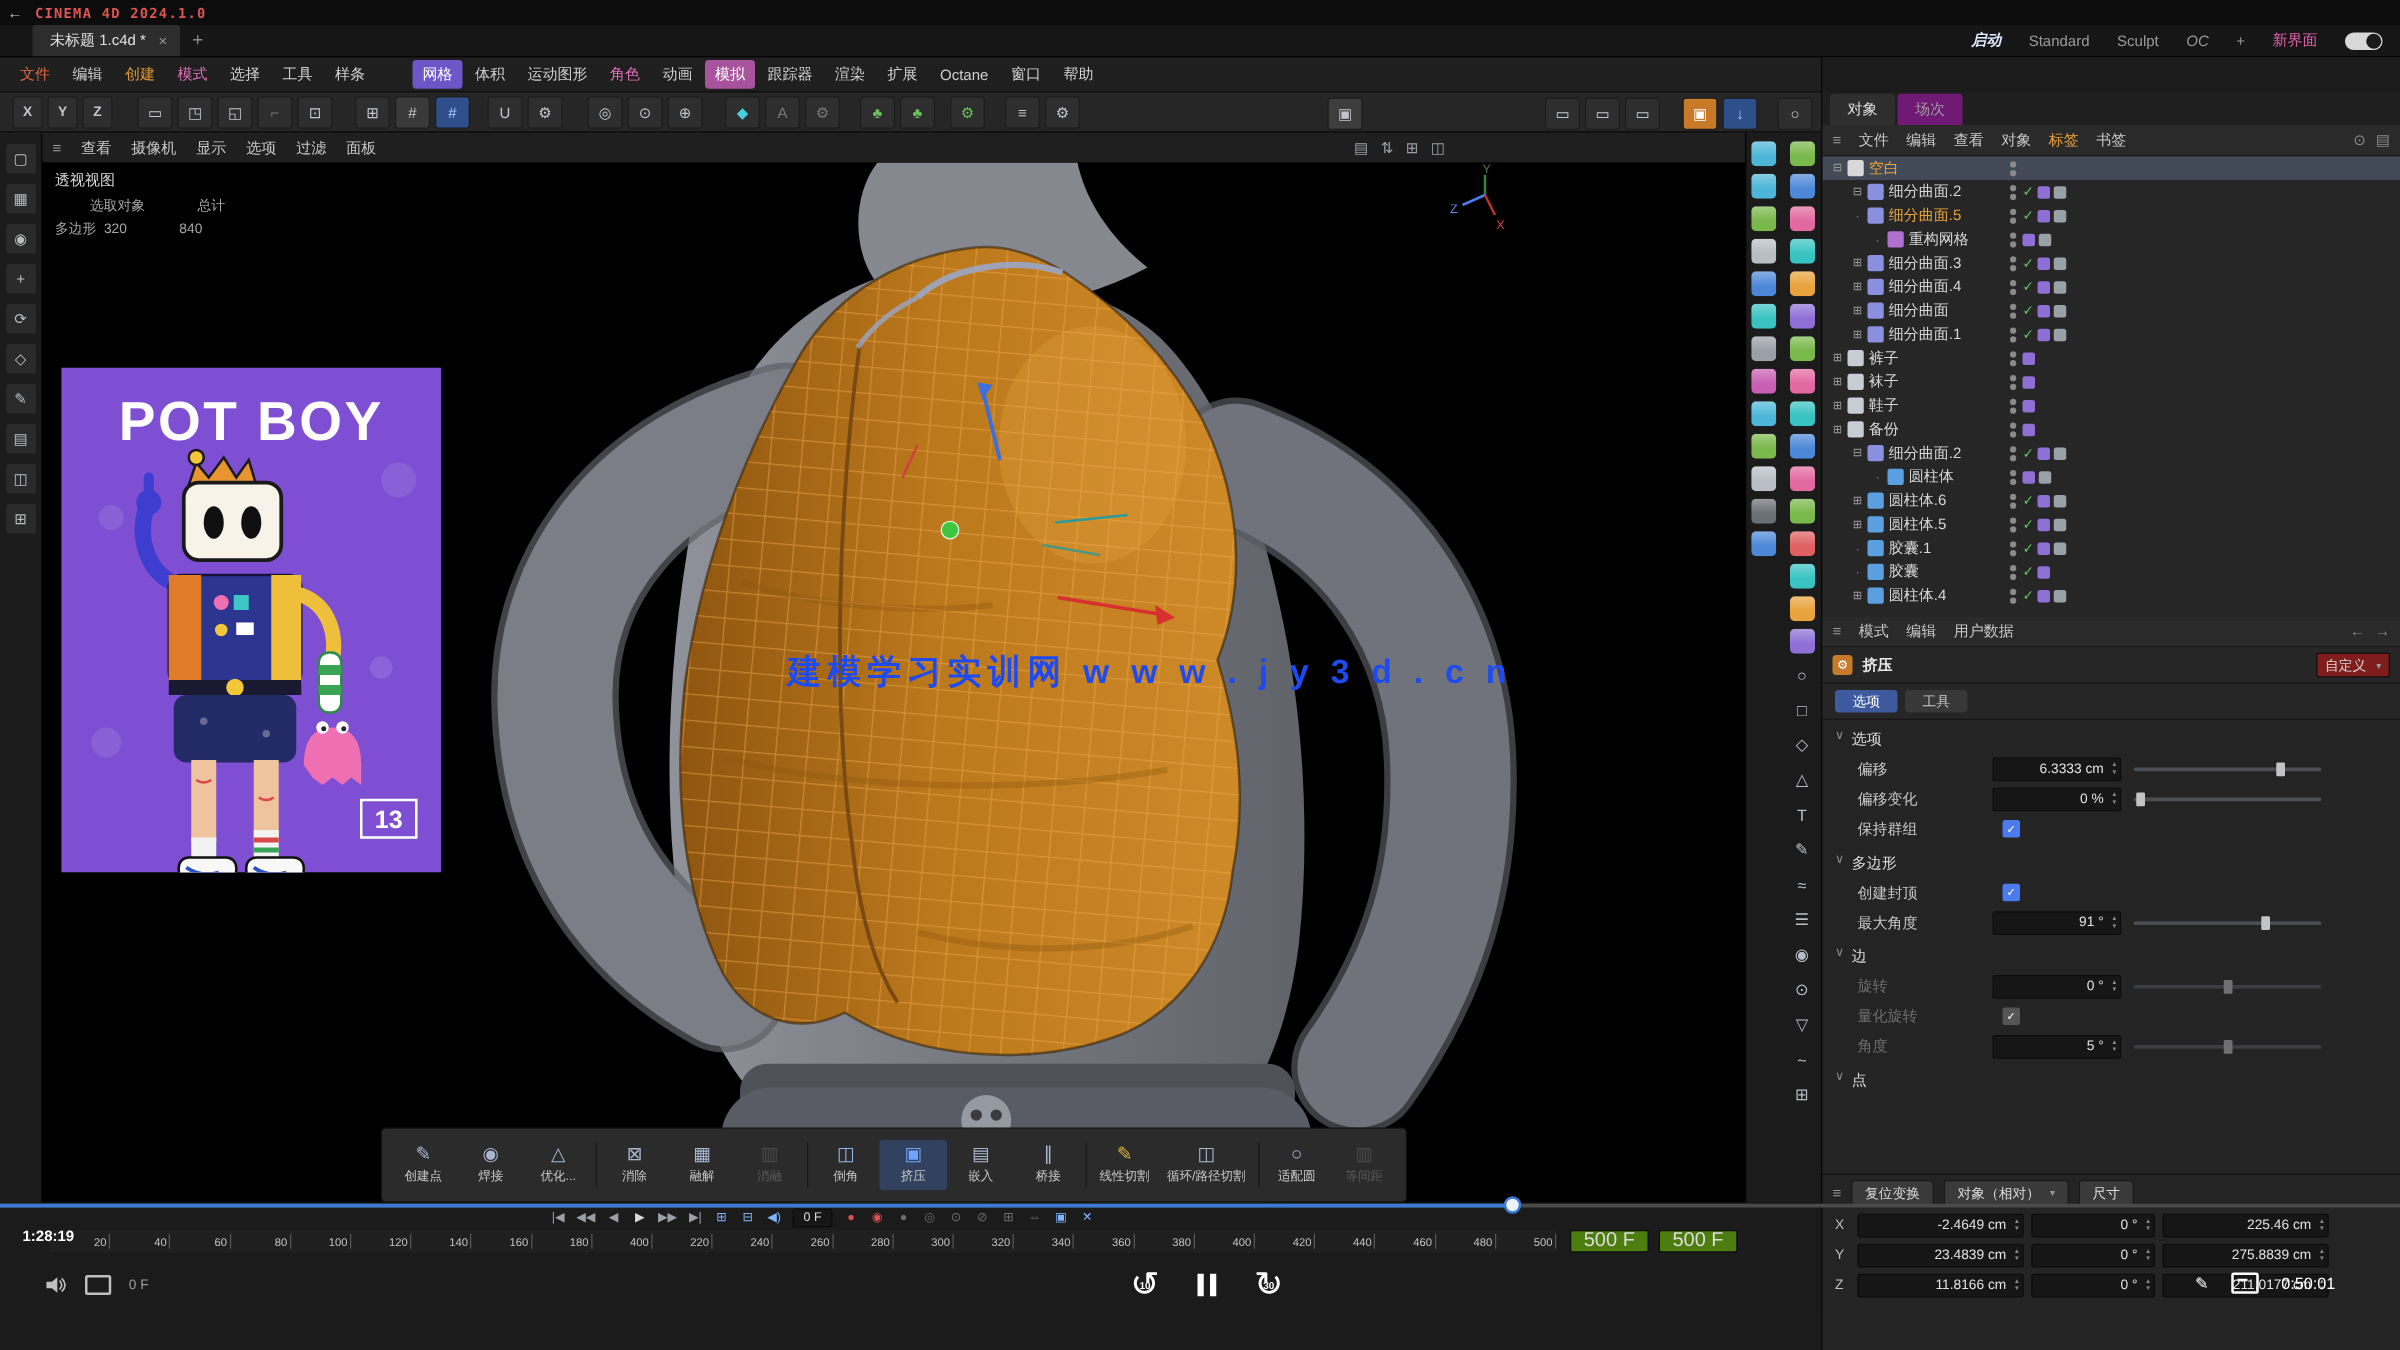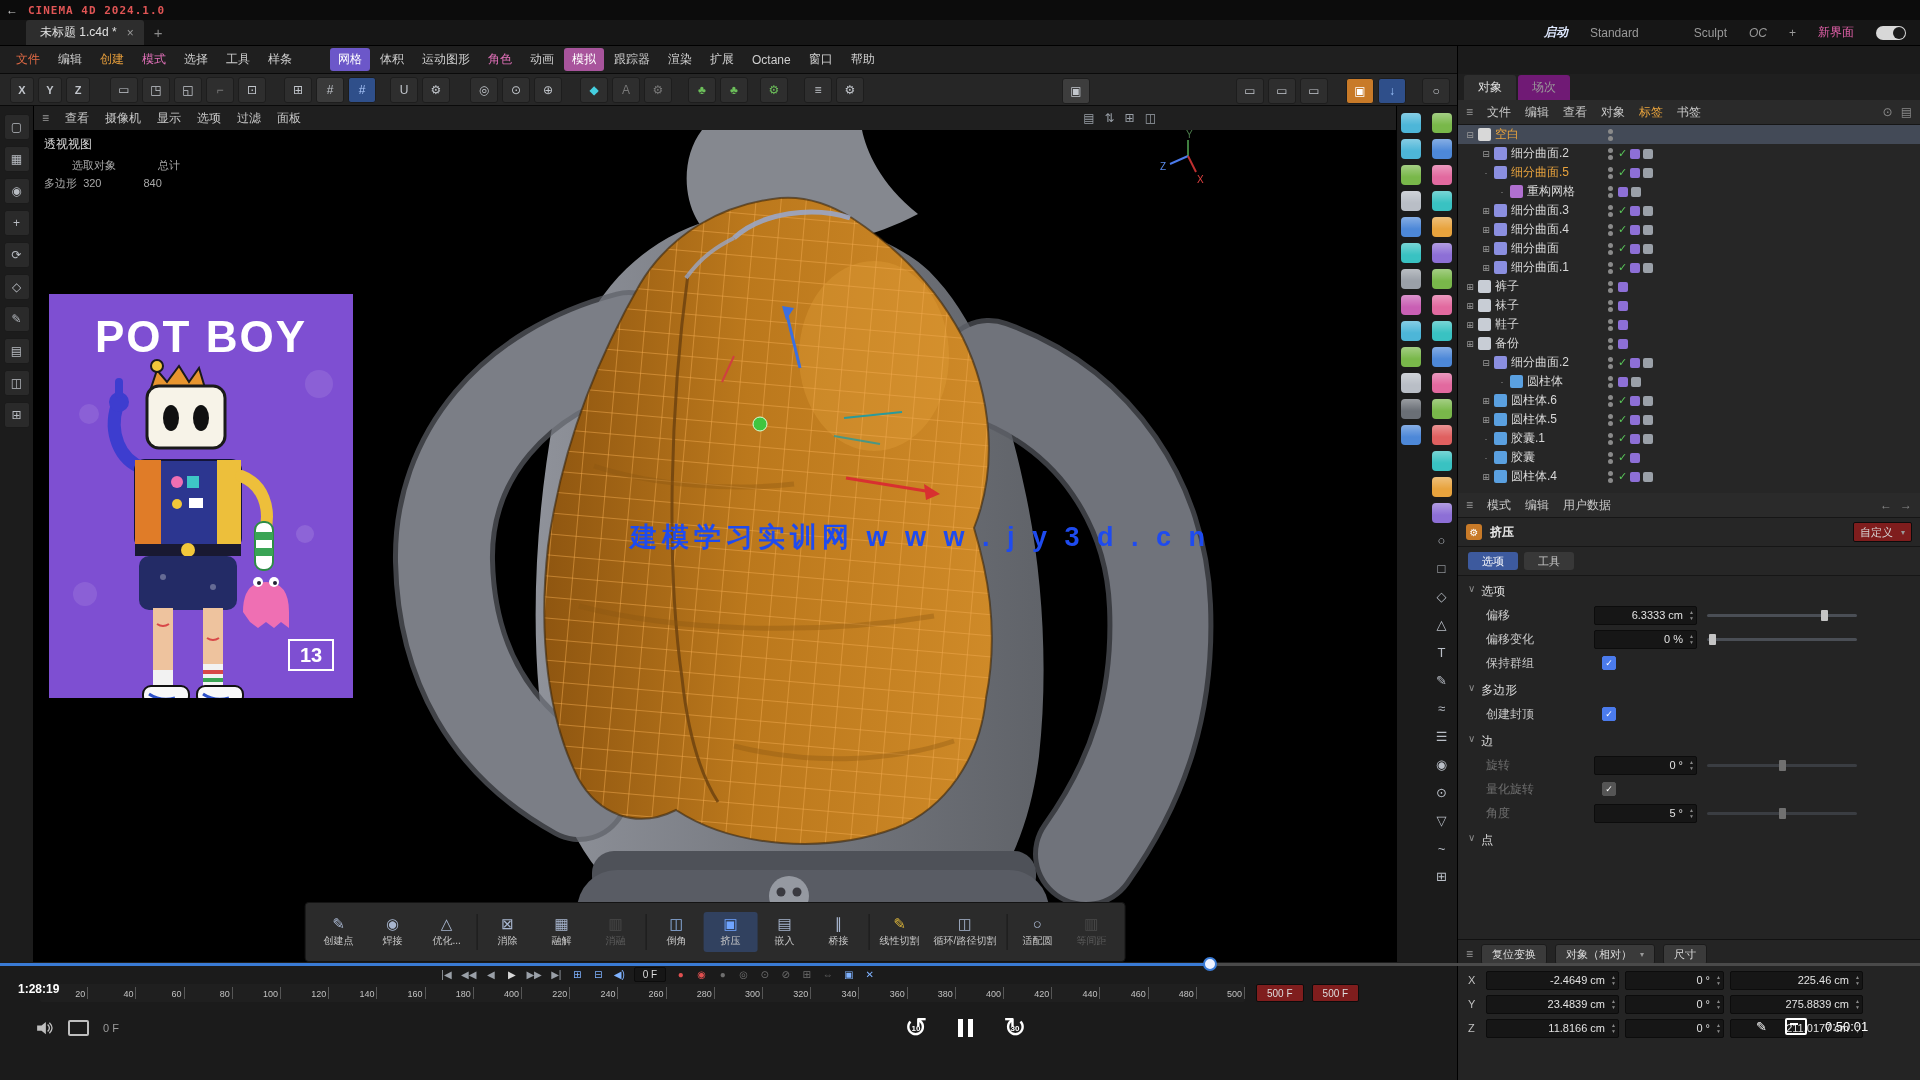--- a/index.html
+++ b/index.html
@@ -134,21 +134,21 @@
   #transport{position:absolute;left:440px;top:5px;display:flex;align-items:center;gap:8px;font-size:10px;color:#9aa0a8;}
   .t{min-width:13px;text-align:center;}
   .t.blue{color:#7fb2ff;}
   .t.red{color:#e05050;}
   .t.dim{color:#6e6e6e;}
   .t.play{color:#d8d8d8;}
   .t.field{background:#161616;border:1px solid #0c0c0c;padding:1px 8px;color:#ddd;border-radius:2px;}
   #ruler{position:absolute;left:40px;top:22px;width:1205px;display:flex;height:18px;background:#1f1f1f;border-radius:2px;}
   .rc{flex:1;text-align:right;font-size:9px;color:#c2c2c2;border-right:1px solid #555;height:12px;line-height:14px;padding-right:2px;margin-top:3px;}
   #endfields{position:absolute;left:1256px;top:22px;display:flex;gap:8px;}
-  .ff{background:#7f1d1d;border:1px solid #0c0c0c;border-radius:2px;color:#ddd;font-size:10px;height:16px;display:flex;align-items:center;padding:0 10px;}
+  .ff{background:#4d7c0f;border:1px solid #0c0c0c;border-radius:2px;color:#ddd;font-size:16px;height:16px;display:flex;align-items:center;padding:0 10px;}
   #tl-bottom{position:absolute;left:0;top:44px;width:1457px;height:44px;display:flex;align-items:center;gap:14px;padding-left:36px;box-sizing:border-box;}
   #startfield{color:#9a9a9a;font-size:11px;}
   
   #vprogress{position:absolute;left:0;top:963px;width:1920px;height:3px;background:#4a4a4a;z-index:55;}
   #vprogress .fill{height:3px;background:#3a7bd5;}
   #vknob{position:absolute;top:957px;width:14px;height:14px;border-radius:50%;background:#eef2ff;border:2px solid #3a7bd5;box-sizing:border-box;z-index:56;}
   #vtime-left{position:absolute;left:18px;top:982px;color:#fff;font-size:12px;font-weight:bold;z-index:60;}
   #vcenter{position:absolute;left:900px;top:1012px;display:flex;align-items:center;gap:26px;z-index:60;color:#fff;}
   .skip{position:relative;width:32px;height:32px;}
   .skip .arr{font-size:28px;line-height:32px;text-align:center;display:block;}
@@ -180,21 +180,21 @@
     <span class="addtab">+</span>
     <div id="layouts">
 
       <span class="lay" id="layout-plus" style="order:5">+</span>
       <span id="newui" style="order:6">新界面</span>
       <span id="uitoggle" style="order:7">
           <span class="kn"></span>
         </span>
     <span class="lay active" style="order: 0;">启动</span>
         <span class="lay" style="order: 1;">Standard</span>
-        <span class="lay" style="order: 2; margin-left: 33px;">Sculpt</span>
+        <span class="lay" style="order: 2;">Sculpt</span>
         <span class="lay oc" style="order: 3;">OC</span>
       </div>
   </div>
 
   <div id="menubar" class="abs">
       <div class="mitem c-red">文件</div>
       <div class="mitem">编辑</div>
       <div class="mitem c-orange">创建</div>
       <div class="mitem c-pink">模式</div>
       <div class="mitem">选择</div>
@@ -796,20 +796,30 @@
           <span class="cbx on">✓</span>
         </div>
         <div class="sect">
           <span class="car">∨</span>
           <span>多边形</span>
         </div>
         <div class="arow">
           <span class="lab">创建封顶</span>
           <span class="cbx on">✓</span>
         </div>
+        <div class="arow">
+          <span class="lab">最大角度</span>
+          <span class="vbox">91 °<span class="sp">
+              <span>▲</span>
+              <span>▼</span>
+            </span></span>
+          <span class="sl">
+            <span class="kn" style="left: calc(70% - 3px);"></span>
+          </span>
+        </div>
         <div class="sect">
           <span class="car">∨</span>
           <span>边</span>
         </div>
         <div class="arow dis">
           <span class="lab">旋转</span>
           <span class="vbox">0 °<span class="sp">
               <span>▲</span>
               <span>▼</span>
             </span></span>

